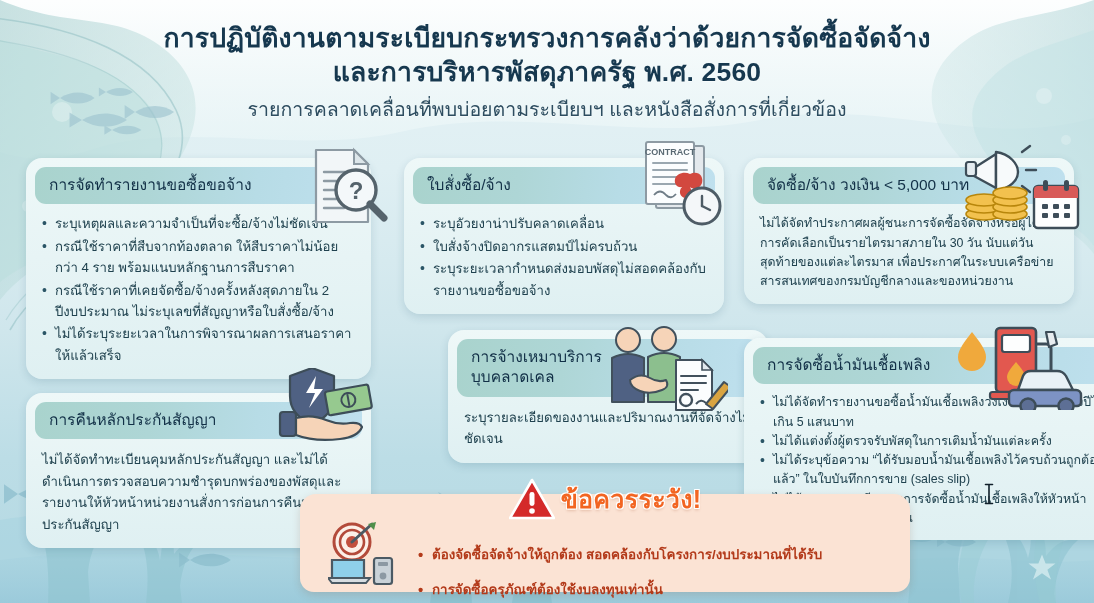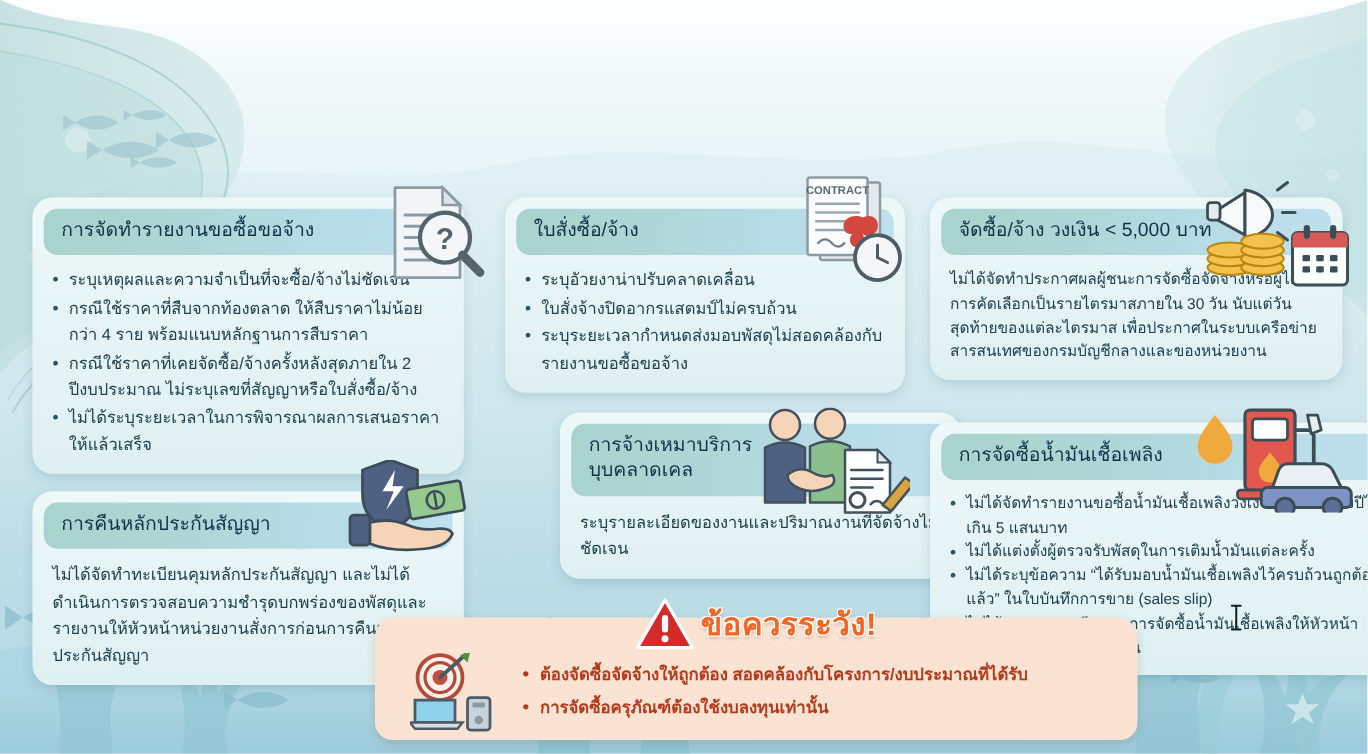--- a/index.html
+++ b/index.html
@@ -129,21 +129,21 @@
     text-shadow: 1px 1px 0 #fff, -1px 1px 0 #fff, 1px -1px 0 #fff, -1px -1px 0 #fff, 0 2px 3px rgba(150,60,20,.28);
   }
   #warning-list {
     position: absolute; left: 118px; top: 36px; right: 14px;
     list-style: none;
     color: #b33a1a;
     font-size: 13.4px;
     font-weight: bold;
     line-height: 1.5;
   }
-  #warning-list li { position: relative; padding-left: 14px; margin-bottom: 6px; }
+  #warning-list li { position: relative; padding-left: 14px; margin-bottom: 6px; margin-top: 15px; }
   #warning-list li::before {
     content: "•"; position: absolute; left: 0; top: -1px; font-size: 15px; color: #b33a1a;
   }
   #warn-icons { position: absolute; left: 28px; top: 28px; width: 86px; height: 64px; }
 
   
   #text-cursor {
     position: absolute; left: 983px; top: 482px; width: 12px; height: 24px; z-index: 20;
   }
 </style>
@@ -284,20 +284,25 @@
           <path d="M0,0 c9,-6 23,-6 31,0 c-8,6 -22,6 -31,0 z"></path>
           <path d="M0,0 l-8,-5 l0,10 z"></path>
         </g>
       <g transform="translate(470,566) scale(1.0)">
           <path d="M0,0 c9,-6 23,-6 31,0 c-8,6 -22,6 -31,0 z"></path>
           <path d="M0,0 l-8,-5 l0,10 z"></path>
         </g>
     </g>
   </svg>
 
+  <div class="header">
+    <div class="title-1">การปฏิบัติงานตามระเบียบกระทรวงการคลังว่าด้วยการจัดซื้อจัดจ้าง</div>
+    <div class="title-2">และการบริหารพัสดุภาครัฐ พ.ศ. 2560</div>
+    <div class="subtitle">รายการคลาดเคลื่อนที่พบบ่อยตามระเบียบฯ และหนังสือสั่งการที่เกี่ยวข้อง</div>
+  </div>
 
   <div class="card" id="card-report">
     <div class="card-head">
       <span>การจัดทำรายงานขอซื้อขอจ้าง</span>
     </div>
     <div class="card-body">
       <ul>
         <li>ระบุเหตุผลและความจำเป็นที่จะซื้อ/จ้างไม่ชัดเจน</li>
         <li>กรณีใช้ราคาที่สืบจากท้องตลาด ให้สืบราคาไม่น้อยกว่า 4 ราย พร้อมแนบหลักฐานการสืบราคา</li>
         <li>กรณีใช้ราคาที่เคยจัดซื้อ/จ้างครั้งหลังสุดภายใน 2 ปีงบประมาณ ไม่ระบุเลขที่สัญญาหรือใบสั่งซื้อ/จ้าง</li>

